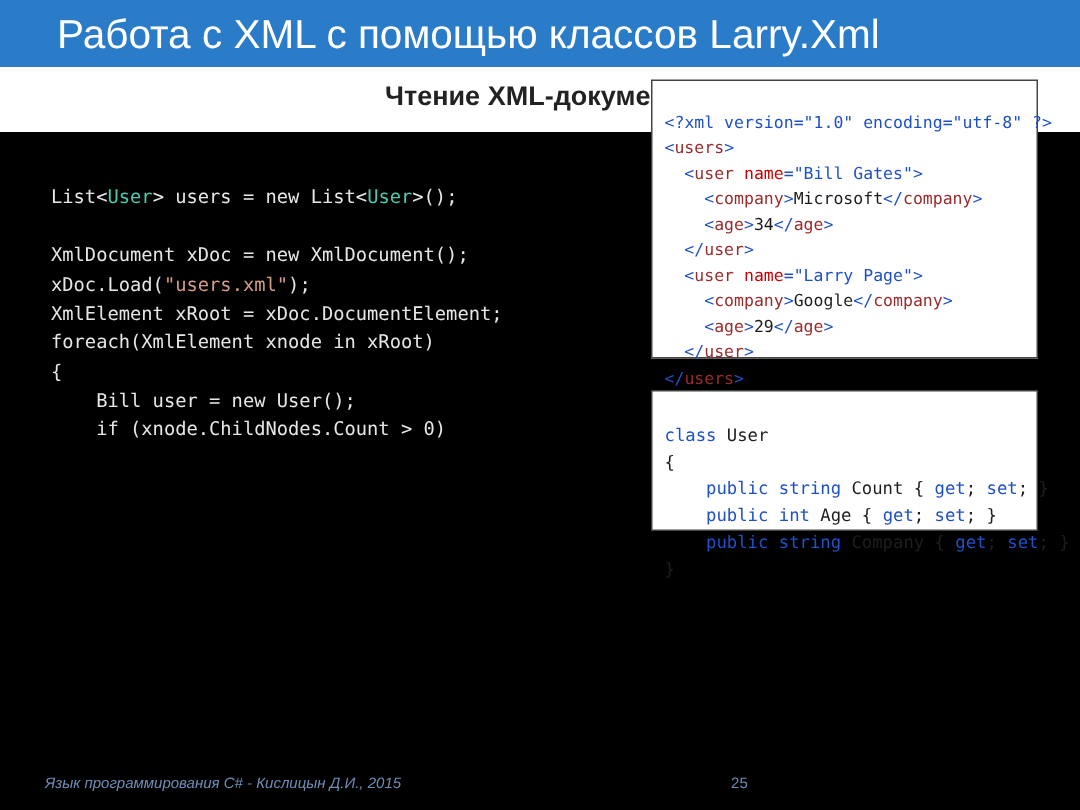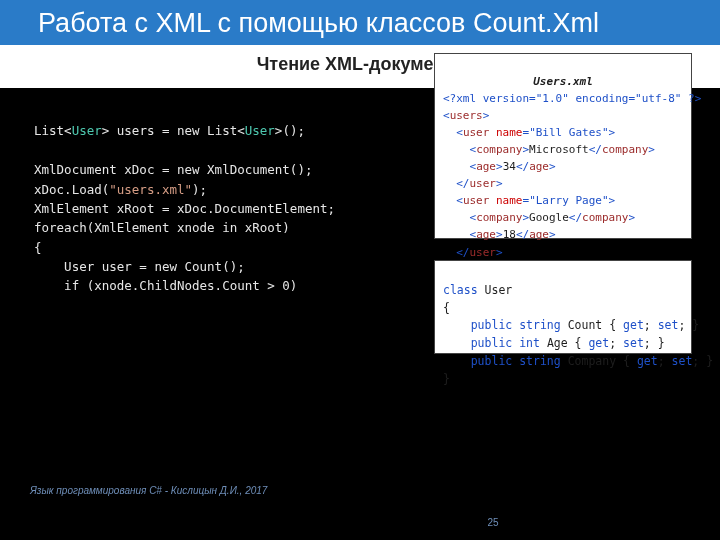--- a/index.html
+++ b/index.html
@@ -51,63 +51,63 @@
   .class-box .kw { color: #1e50c8; text-align: center; }
   .class-box .pk { color: #1e50c8; }
   .class-box .ty { color: #1e50c8; margin-top: 36px; }
   .class-box .nm { color: #1e1e1e; }
 
   .footer {
     position: absolute; bottom: 12px; left: 30px; right: 30px;
     display: flex; justify-content: flex-start; gap: 220px;
     font-size: 10px; color: #6e8eb8; font-style: italic;
   }
-  .pagenum { color: #6e8eb8; font-style: normal; margin-top: 32px; }
+  .pagenum { color: #6e8eb8; font-style: normal; }
 </style>
 </head>
 <body>
 
 <div class="title-bar">
-  <div class="title">Работа с XML с помощью классов Count.Xml</div>
+  <div class="title">Работа с XML с помощью классов Larry.Xml</div>
 </div>
 <div class="subtitle-bar">
   <div class="subtitle">Чтение XML-документа</div>
 </div>
 
 <div class="code-left">
 <span>List&lt;</span><span class="type">User</span><span>&gt; users = new List&lt;</span><span class="type">User</span><span>&gt;();</span>
 <span> </span>
 <span>XmlDocument xDoc = new XmlDocument();</span>
 <span>xDoc.Load(</span><span class="str">"users.xml"</span><span>);</span>
 <span>XmlElement xRoot = xDoc.DocumentElement;</span>
 <span>foreach(XmlElement xnode in xRoot)</span>
 <span>{</span>
-<span>    User user = new Count();</span>
+<span>    Bill user = new User();</span>
 <span>    if (xnode.ChildNodes.Count &gt; 0)</span>
 </div>
 
 <div class="xml-box">
-<span class="hdr">Users.xml</span><span class="pi">&lt;?</span><span class="pi">xml version="1.0" encoding="utf-8" </span><span class="pi">?&gt;</span>
+<span class="pi">&lt;?</span><span class="pi">xml version="1.0" encoding="utf-8" </span><span class="pi">?&gt;</span>
 <span class="cb">&lt;</span><span class="tag">users</span><span class="cb">&gt;</span>
 <span class="cb">  &lt;</span><span class="tag">user</span><span> </span><span class="attr">name</span><span class="cb">=</span><span class="attv">"Bill Gates"</span><span class="cb">&gt;</span>
 <span class="cb">    &lt;</span><span class="tag">company</span><span class="cb">&gt;</span><span class="txt">Microsoft</span><span class="cb">&lt;/</span><span class="tag">company</span><span class="cb">&gt;</span>
 <span class="cb">    &lt;</span><span class="tag">age</span><span class="cb">&gt;</span><span class="txt">34</span><span class="cb">&lt;/</span><span class="tag">age</span><span class="cb">&gt;</span>
 <span class="cb">  &lt;/</span><span class="tag">user</span><span class="cb">&gt;</span>
 <span class="cb">  &lt;</span><span class="tag">user</span><span> </span><span class="attr">name</span><span class="cb">=</span><span class="attv">"Larry Page"</span><span class="cb">&gt;</span>
 <span class="cb">    &lt;</span><span class="tag">company</span><span class="cb">&gt;</span><span class="txt">Google</span><span class="cb">&lt;/</span><span class="tag">company</span><span class="cb">&gt;</span>
-<span class="cb">    &lt;</span><span class="tag">age</span><span class="cb">&gt;</span><span class="txt">18</span><span class="cb">&lt;/</span><span class="tag">age</span><span class="cb">&gt;</span>
+<span class="cb">    &lt;</span><span class="tag">age</span><span class="cb">&gt;</span><span class="txt">29</span><span class="cb">&lt;/</span><span class="tag">age</span><span class="cb">&gt;</span>
 <span class="cb">  &lt;/</span><span class="tag">user</span><span class="cb">&gt;</span>
 <span class="cb">&lt;/</span><span class="tag">users</span><span class="cb">&gt;</span>
 </div>
 
 <div class="class-box">
 <span class="kw">class</span><span class="nm"> User</span>
 <span>{</span>
 <span class="pk">    public</span><span class="ty"> string</span><span class="nm"> Count { </span><span class="kw">get</span><span>; </span><span class="kw">set</span><span>; }</span>
 <span class="pk">    public</span><span class="ty"> int</span><span class="nm"> Age { </span><span class="kw">get</span><span>; </span><span class="kw">set</span><span>; }</span>
 <span class="pk">    public</span><span class="ty"> string</span><span class="nm"> Company { </span><span class="kw">get</span><span>; </span><span class="kw">set</span><span>; }</span>
 <span>}</span>
 </div>
 
 <div class="footer">
-  <span>Язык программирования C# - Кислицын Д.И., 2017</span>
+  <span>Язык программирования C# - Кислицын Д.И., 2015</span>
   <span class="pagenum">25</span>
 </div>
 
 </body></html>

